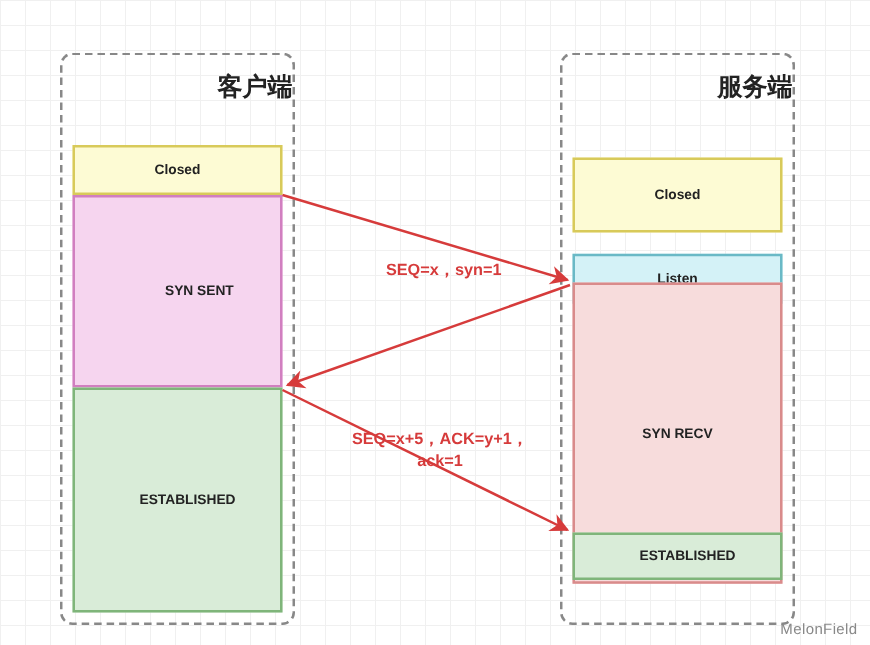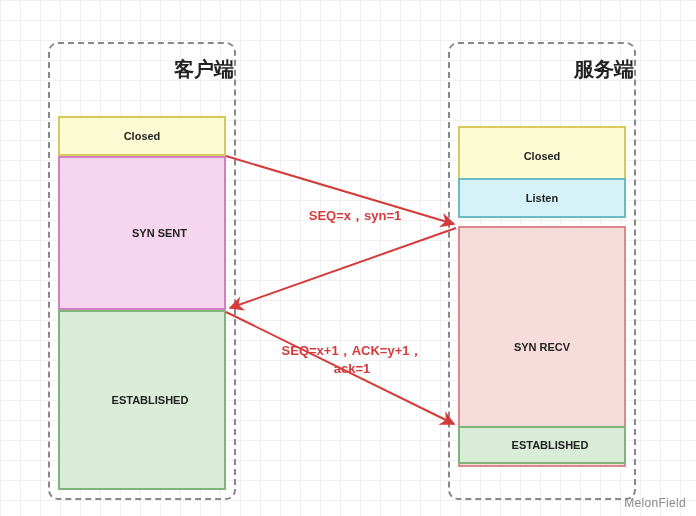--- a/index.html
+++ b/index.html
@@ -90,21 +90,21 @@
     <span>ESTABLISHED</span>
   </div>
 
   <div class="side" style="left:448px; top:42px; width:188px; height:458px;">
     <div class="side-header">服务端</div>
   </div>
 
   <div class="state yellow" style="left:458px; top:126px; width:168px; height:60px;">
     <span>Closed</span>
   </div>
-  <div class="state blue" style="left:458px; top:178px; width:168px; height:40px;justify-content:center;">
+  <div class="state blue" style="left:458px; top:203px; width:168px; height:40px;justify-content:center;">
     <span>Listen</span>
   </div>
   <div class="state rose" style="left:458px; top:226px; width:168px; height:241px;">
     <span>SYN RECV</span>
   </div>
   <div class="state green" style="left:458px; top:426px; width:168px; height:38px;">
     <span>ESTABLISHED</span>
   </div>
 
   <svg class="arrows">
@@ -112,17 +112,17 @@
       <marker id="ah" viewBox="0 0 12 12" refX="10" refY="6" markerWidth="9" markerHeight="9" orient="auto-start-reverse">
         <path d="M1,1 L11,6 L1,11 L4,6 Z" fill="#d63b3b"></path>
       </marker>
     </defs>
     <line x1="226" y1="156" x2="454" y2="224" stroke="#d63b3b" stroke-width="2" marker-end="url(#ah)"></line>
     <line x1="456" y1="228" x2="230" y2="308" stroke="#d63b3b" stroke-width="2" marker-end="url(#ah)"></line>
     <line x1="226" y1="312" x2="454" y2="424" stroke="#d63b3b" stroke-width="2" marker-end="url(#ah)"></line>
   </svg>
 
   <div class="msg" style="left:270px; top:181px; width:170px;margin-top:26px;">SEQ=x，syn=1</div>
-  <div class="msg" style="left:252px; top:342px; width:200px;">SEQ=x+1，ACK=y+1，
+  <div class="msg" style="left:252px; top:342px; width:200px;">SEQ=x+5，ACK=y+1，
 ack=1</div>
 
   <div class="watermark">MelonField</div>
 </div>
 
 </body></html>

